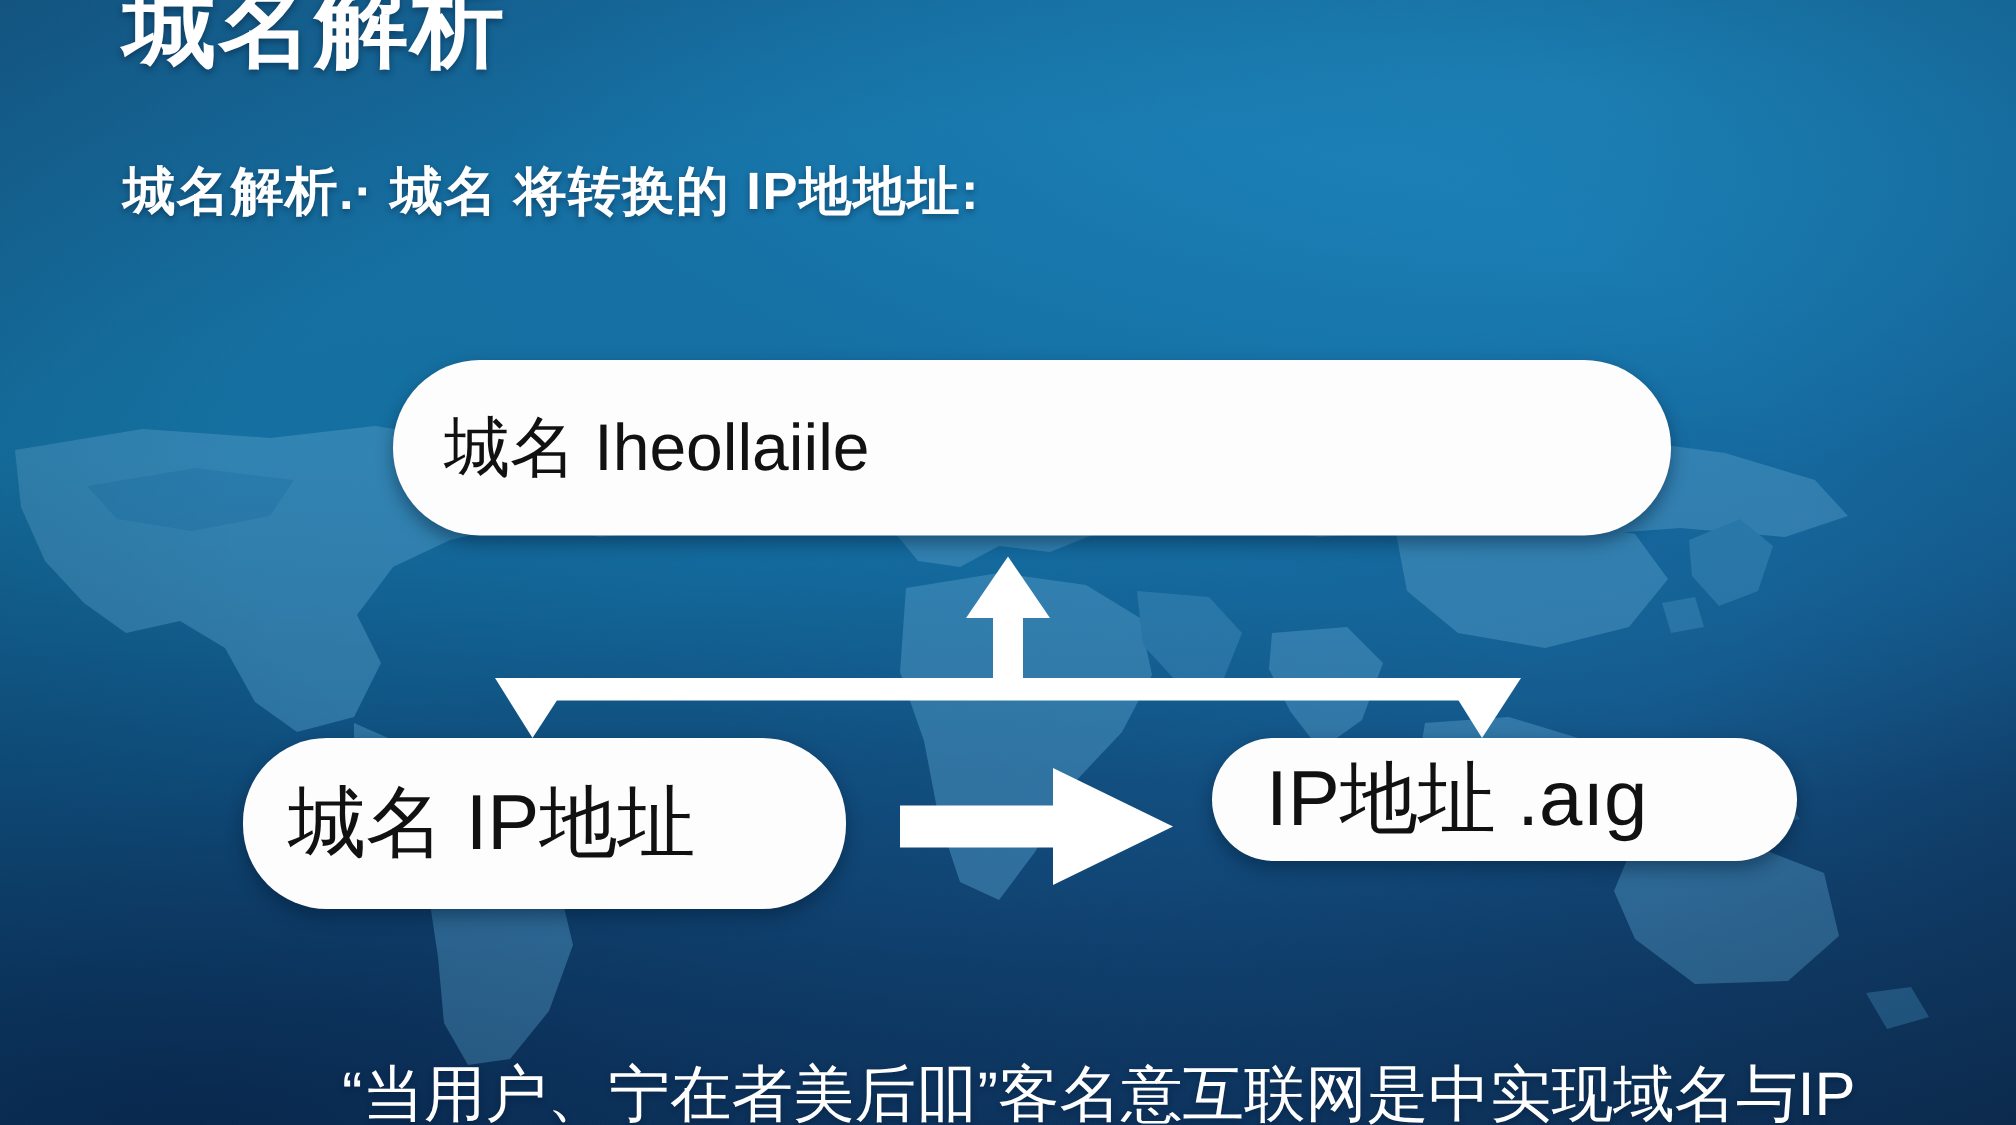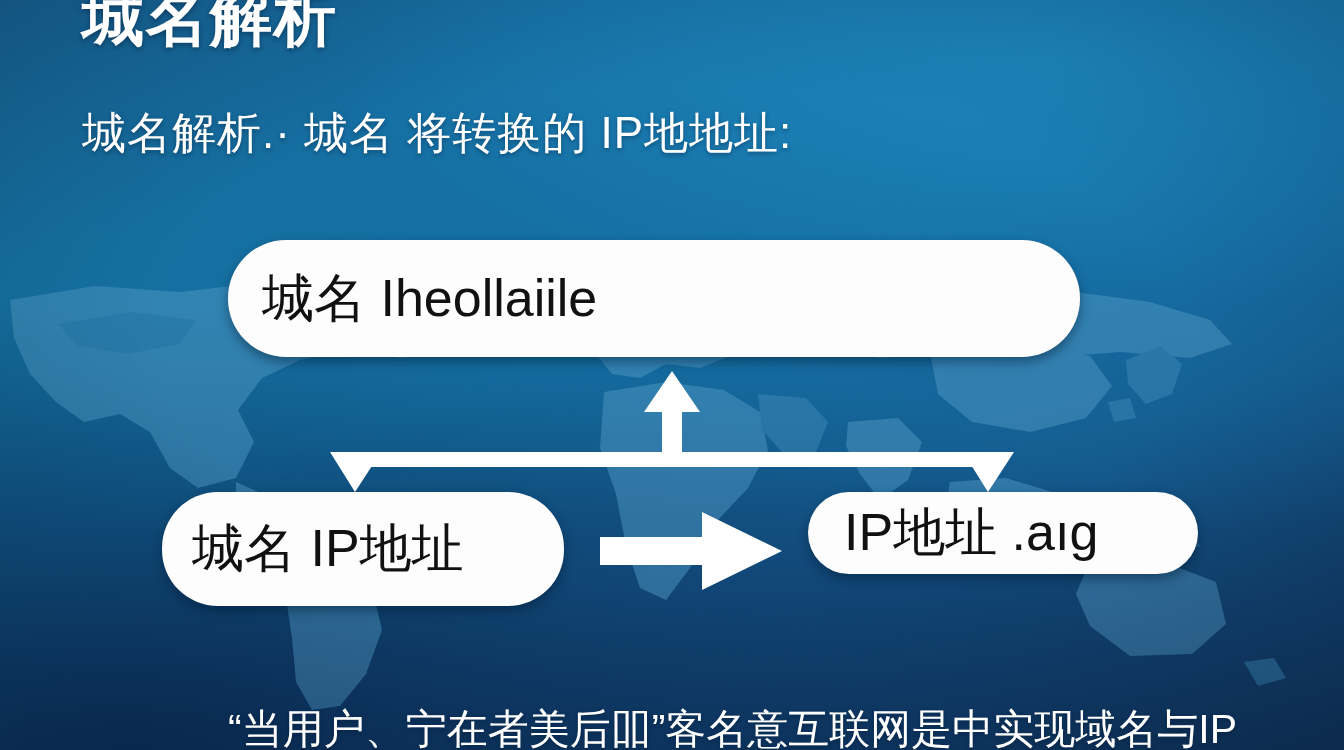--- a/index.html
+++ b/index.html
@@ -34,21 +34,21 @@
   
   #title {
     position:absolute; left:82px; top:-16px;
     font-size:62px; font-weight:bold; color:#ffffff;
     letter-spacing:2px; line-height:1.1;
     text-shadow:0 2px 5px rgba(0,20,45,0.45);
     white-space:nowrap;
   }
   #subtitle {
     position:absolute; left:82px; top:107px;
-    font-size:44px; font-weight:normal; color:#ffffff;
+    font-size:35px; font-weight:bold; color:#ffffff;
     letter-spacing:1px; line-height:1.2;
     text-shadow:0 2px 4px rgba(0,20,45,0.40);
     white-space:nowrap;
   }
   #footnote {
     position:absolute; left:228px; top:706px;
     font-size:41px; font-weight:normal; color:#ffffff;
     letter-spacing:0px; line-height:1.15;
     text-shadow:0 2px 4px rgba(0,20,45,0.40);
     white-space:nowrap;
@@ -58,23 +58,23 @@
   .box {
     position:absolute;
     background:#fdfdfd;
     box-shadow:0 5px 11px rgba(3,24,48,0.45);
     display:flex; align-items:center;
     color:#111111;
     white-space:nowrap;
     overflow:hidden;
   }
   #box-top {
-    left:228px; top:240px; width:852px; height:117px;
+    left:262px; top:240px; width:852px; height:117px;
     border-radius:58px; padding-left:34px;
-    font-size:52px;
+    font-size:44px;
     text-align:right;
   }
   #box-left {
     left:162px; top:492px; width:402px; height:114px;
     border-radius:56px; padding-left:30px;
     font-size:52px;
   }
   #box-right {
     left:808px; top:492px; width:390px; height:82px;
     border-radius:56px; padding-left:36px;

